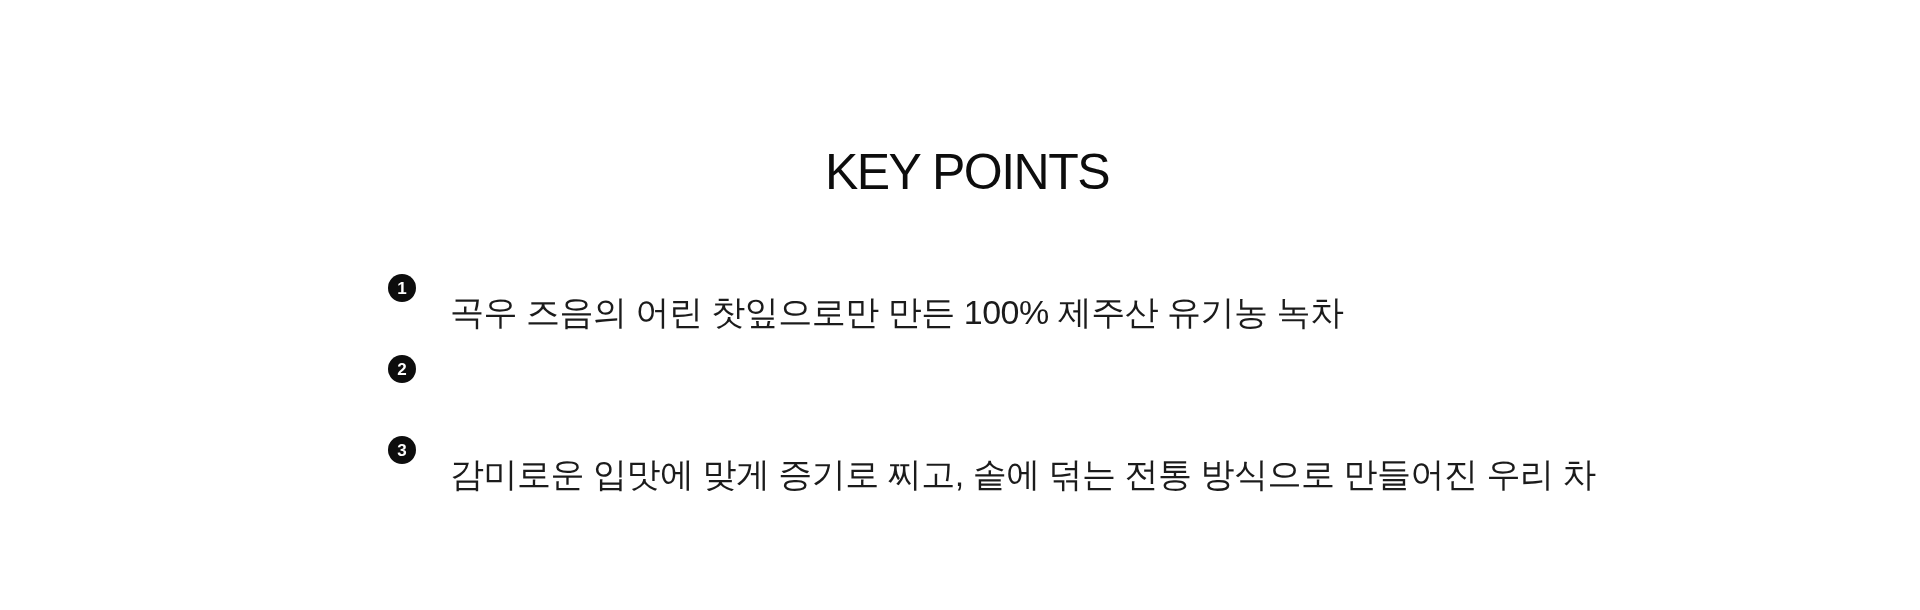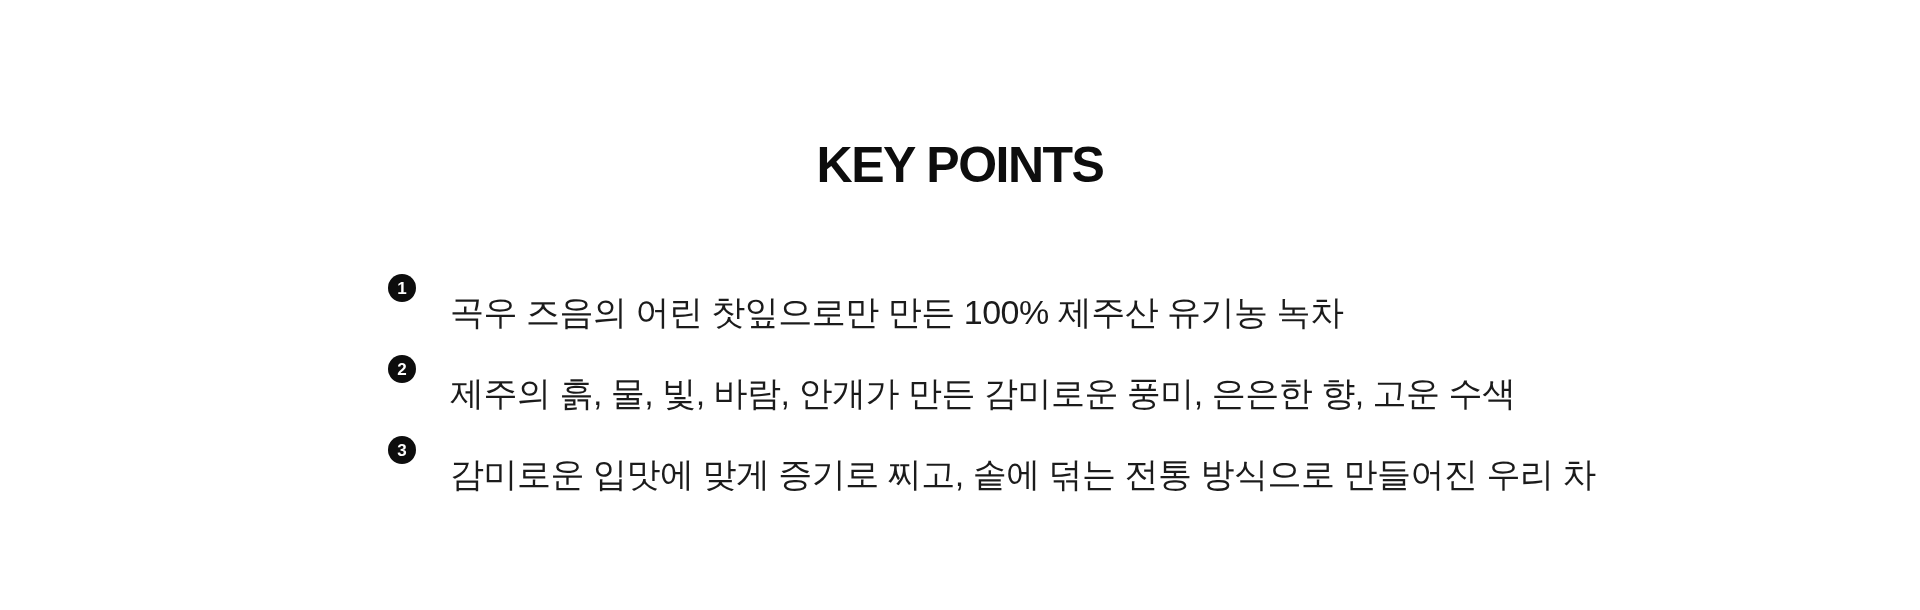--- a/index.html
+++ b/index.html
@@ -13,24 +13,24 @@
     height: 610px;
     background: #ffffff;
     overflow: hidden;
     font-family: "Liberation Sans", "DejaVu Sans", sans-serif;
   }
   .section-title {
     position: absolute;
     top: 135px;
     left: 955px;
     transform: translateX(-50%);
-    margin: 5px;
+    margin: 12px;
     font-size: 50px;
     line-height: 50px;
-    font-weight: 700;
+    font-weight: 400;
     letter-spacing: -1.5px;
     color: #0d0d0d;
     white-space: nowrap;
   }
   .points {
     position: absolute;
     left: 388px;
     top: 268px;
     margin: 0;
     padding: 0;
@@ -76,21 +76,20 @@
 
   <ul class="points">
 
     <li class="point">
       <span class="badge">1</span>
       <span class="point-text">곡우 즈음의 어린 찻잎으로만 만든 100% 제주산 유기농 녹차</span>
     </li>
 
     <li class="point">
       <span class="badge">2</span>
-      <span class="point-text">제주의 흙, 물, 빛, 바람, 안개가 만든 감미로운 풍미, 은은한 향, 고운 수색</span>
     </li>
 
     <li class="point">
       <span class="badge">3</span>
       <span class="point-text">감미로운 입맛에 맞게 증기로 찌고, 솥에 덖는 전통 방식으로 만들어진 우리 차</span>
     </li>
 
   </ul>
 
 </div>

